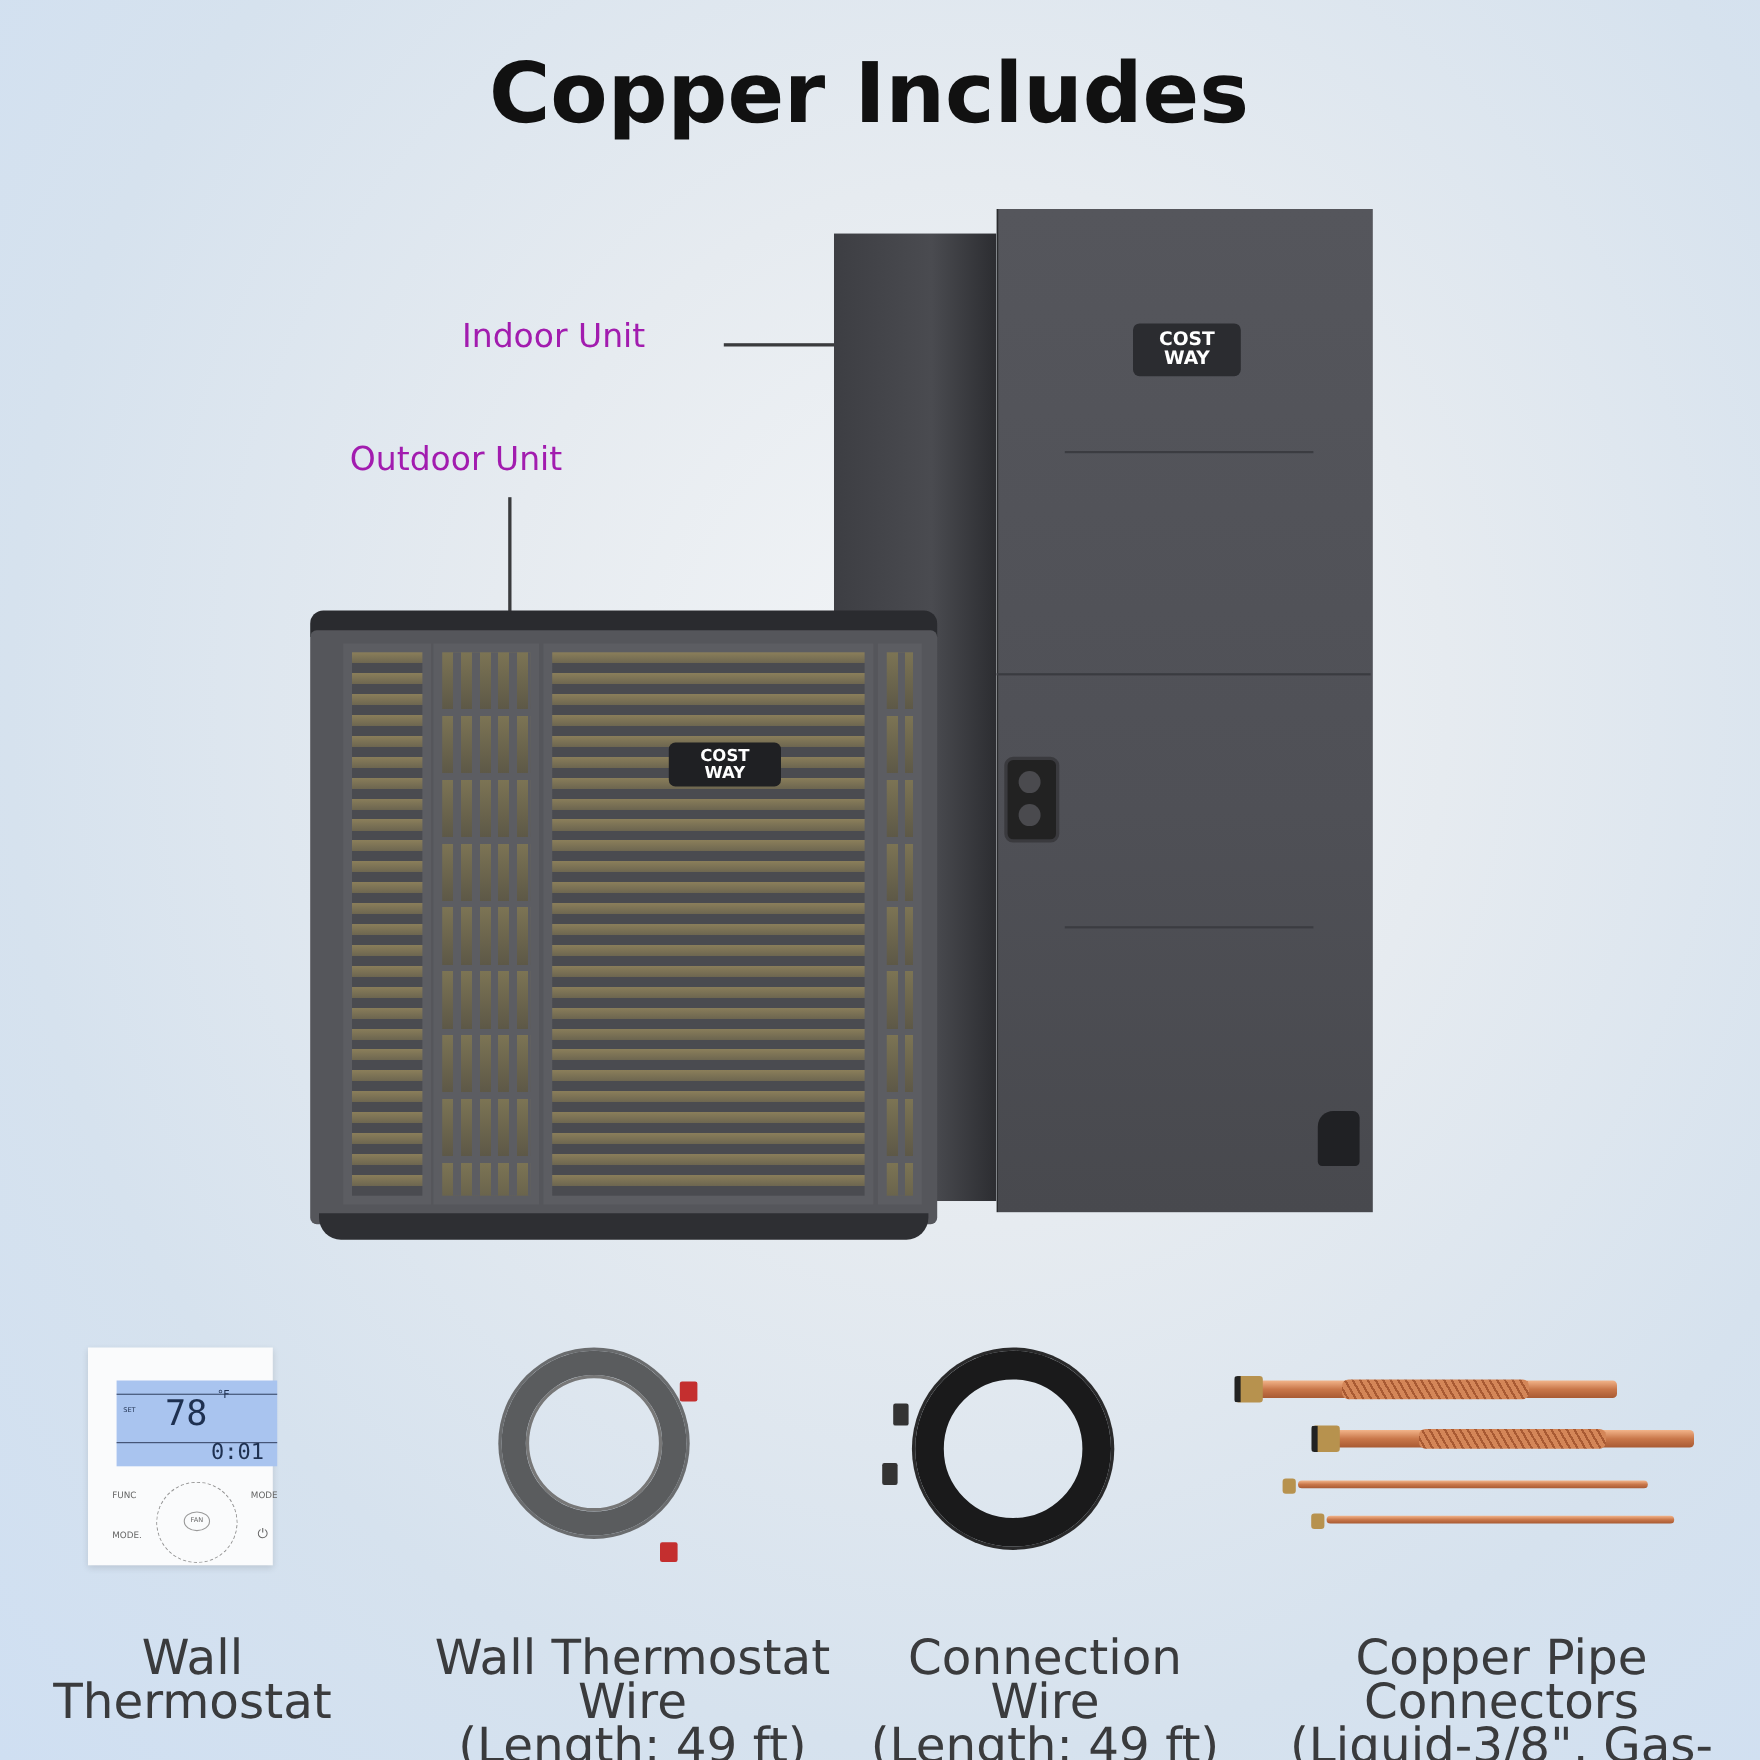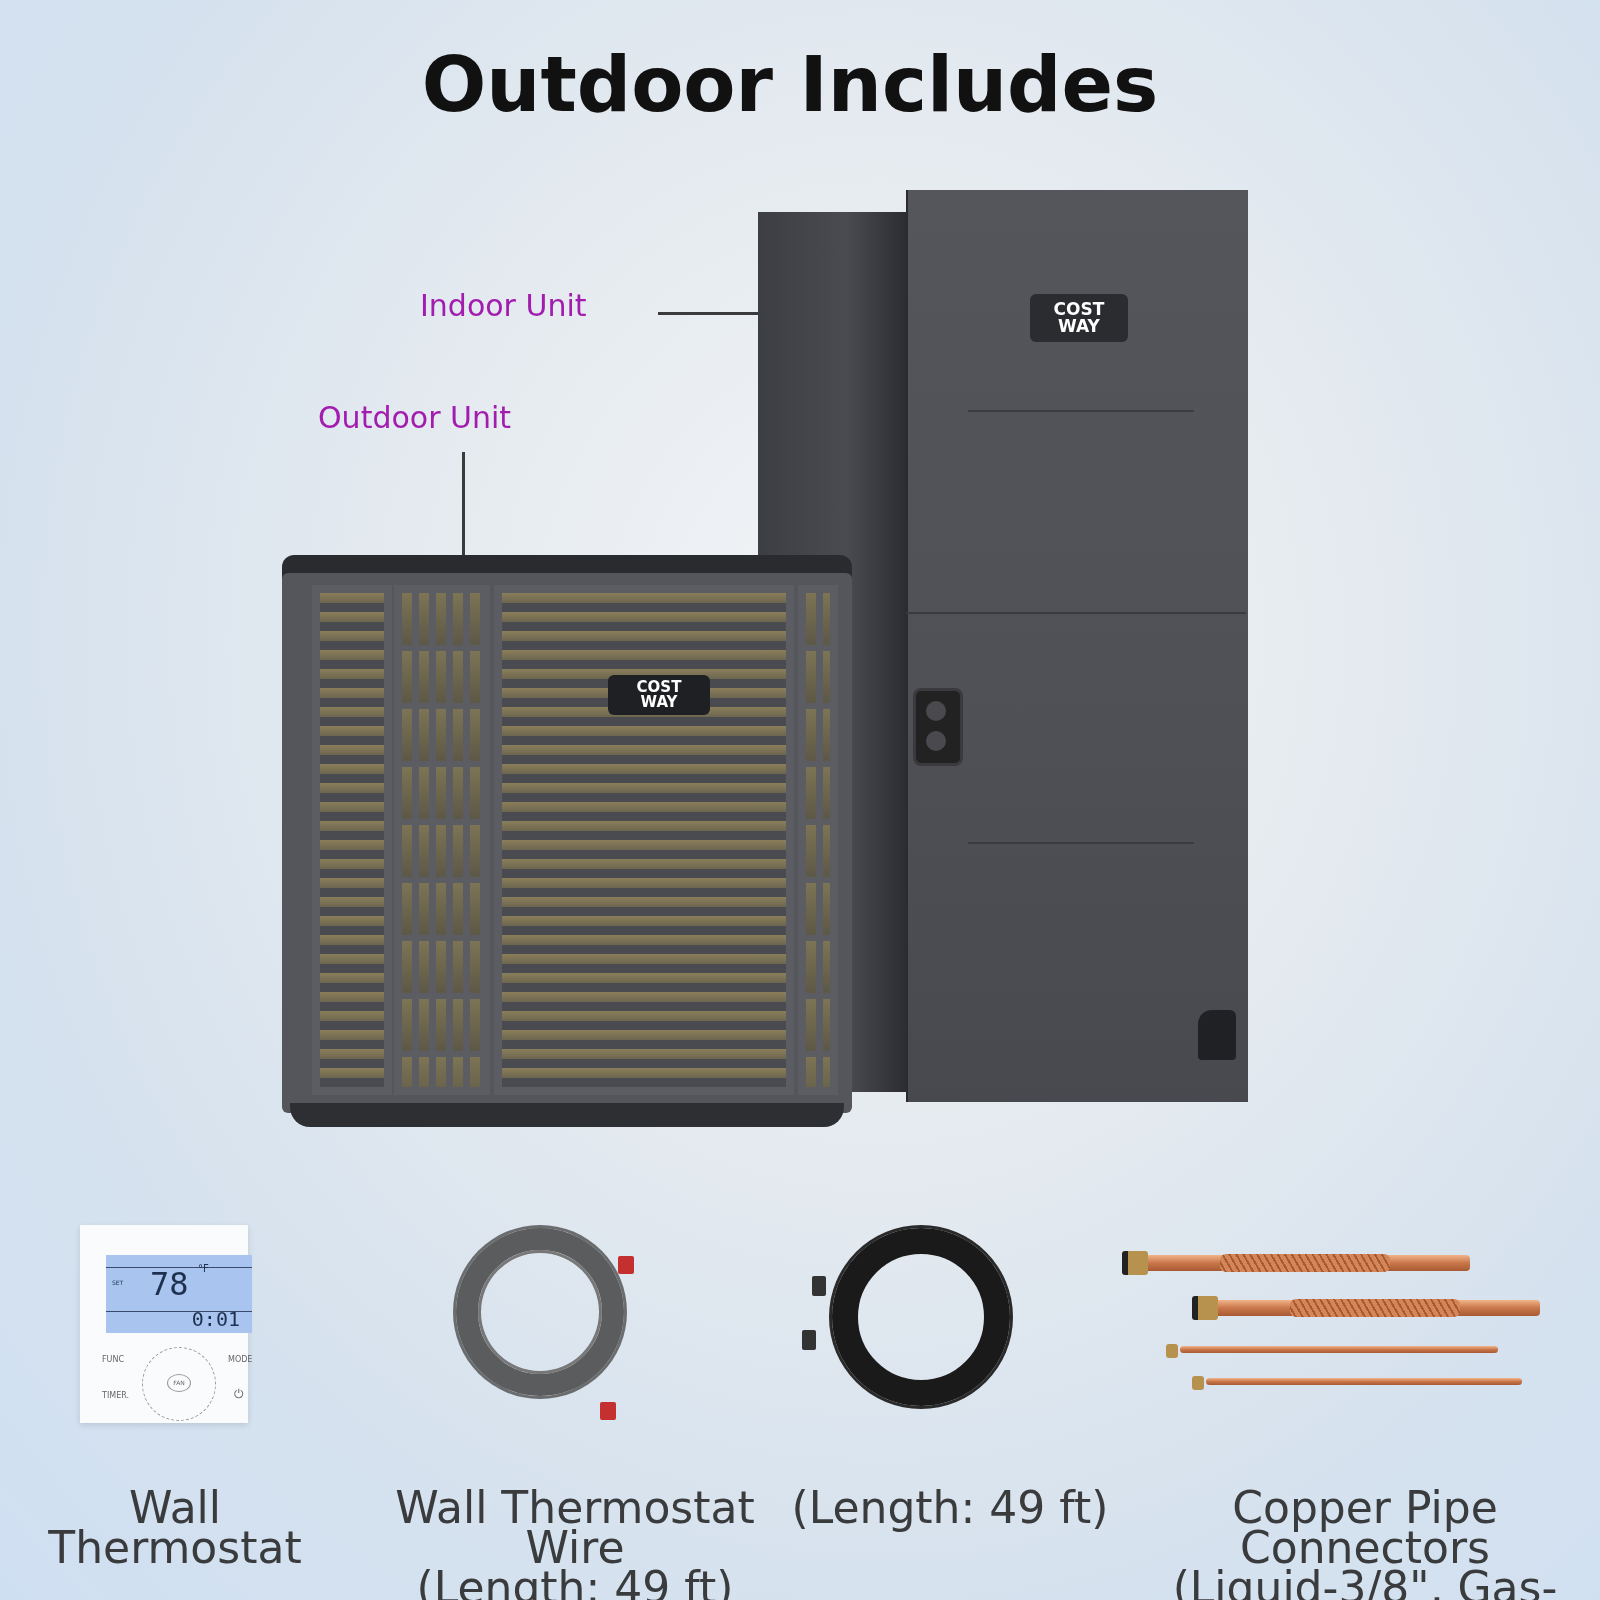--- a/index.html
+++ b/index.html
@@ -46,21 +46,21 @@
   .coil{position:absolute;border-radius:50%;}
   .pipe{position:absolute;height:10px;background:linear-gradient(180deg,#f2b48a,#c9774a 50%,#a85a33);border-radius:4px;}
   .pipe.thick{height:16px;}
   .pipe .nut{position:absolute;left:-14px;top:-4px;width:20px;height:24px;background:#b7924e;border-left:6px solid #222;border-radius:3px;}
   .pipe.thin .nut{width:12px;height:14px;top:-2px;border-left:none;}
   .pipe .twist{position:absolute;top:-1px;height:calc(100% + 2px);background:repeating-linear-gradient(60deg,#d48658 0,#d48658 4px,#a85a33 4px,#a85a33 6px);border-radius:6px;}
 </style>
 </head>
 <body>
 
-<div class="title">Outdoor Includes</div>
+<div class="title">Copper Includes</div>
 
 <div class="callout" style="left:420px;top:288px;">Indoor Unit</div>
 <div class="hline" style="left:658px;top:312px;width:180px;height:3px;"></div>
 <div class="callout" style="left:318px;top:400px;">Outdoor Unit</div>
 <div class="hline" style="left:462px;top:452px;width:3px;height:110px;"></div>
 
 <div class="indoor">
   <div class="side"></div>
   <div class="front"></div>
   <div class="seam" style="top:422px;"></div>
@@ -99,21 +99,21 @@
 <div class="thermo">
   <div class="lcd">
     <div class="sline"></div>
     <div class="set">SET</div>
     <div class="temp">78</div>
     <div class="unit">°F</div>
     <div class="bline"></div>
     <div class="time">0:01</div>
   </div>
   <div class="tbtn" style="left:22px;top:130px;">FUNC</div>
-  <div class="tbtn" style="left:22px;top:166px;">TIMER.</div>
+  <div class="tbtn" style="left:22px;top:166px;">MODE.</div>
   <div class="tbtn" style="left:148px;top:130px;">MODE</div>
   <div class="tbtn" style="left:154px;top:162px;font-size:12px;">⏻</div>
   <div class="dial">
     <div class="fan">FAN</div>
   </div>
 </div>
 
 <div class="coil" style="left:456px;top:1228px;width:168px;height:168px;border:22px solid #5a5c5e;box-sizing:border-box;box-shadow:inset 0 0 0 3px #777,0 0 0 3px #6a6c6e;"></div>
 <div style="position:absolute;left:618px;top:1256px;width:16px;height:18px;background:#c42f2f;border-radius:2px;"></div>
 <div style="position:absolute;left:600px;top:1402px;width:16px;height:18px;background:#c42f2f;border-radius:2px;"></div>
@@ -138,18 +138,19 @@
   </div>
 
 <div class="acc-label" style="left:10px;top:1488px;width:330px;">
   <div>Wall Thermostat</div>
 </div>
 <div class="acc-label" style="left:370px;top:1488px;width:410px;">
   <div>Wall Thermostat Wire</div>
   <div>(Length: 49 ft)</div>
 </div>
 <div class="acc-label" style="left:790px;top:1488px;width:320px;">
+  <div>Connection Wire</div>
   <div>(Length: 49 ft)</div>
 </div>
 <div class="acc-label" style="left:1130px;top:1488px;width:470px;">
   <div>Copper Pipe Connectors</div>
   <div>(Liquid-3/8", Gas-7/8")</div>
 </div>
 
 </body></html>

